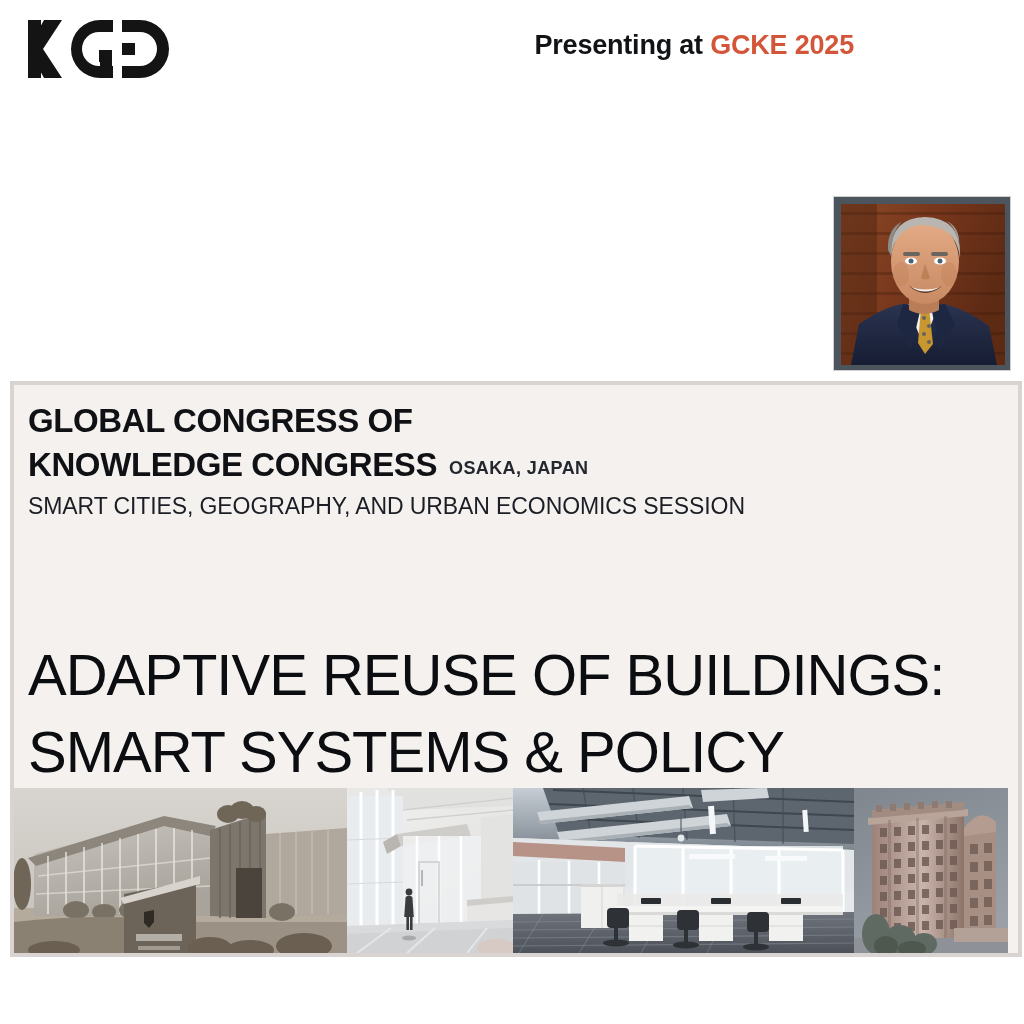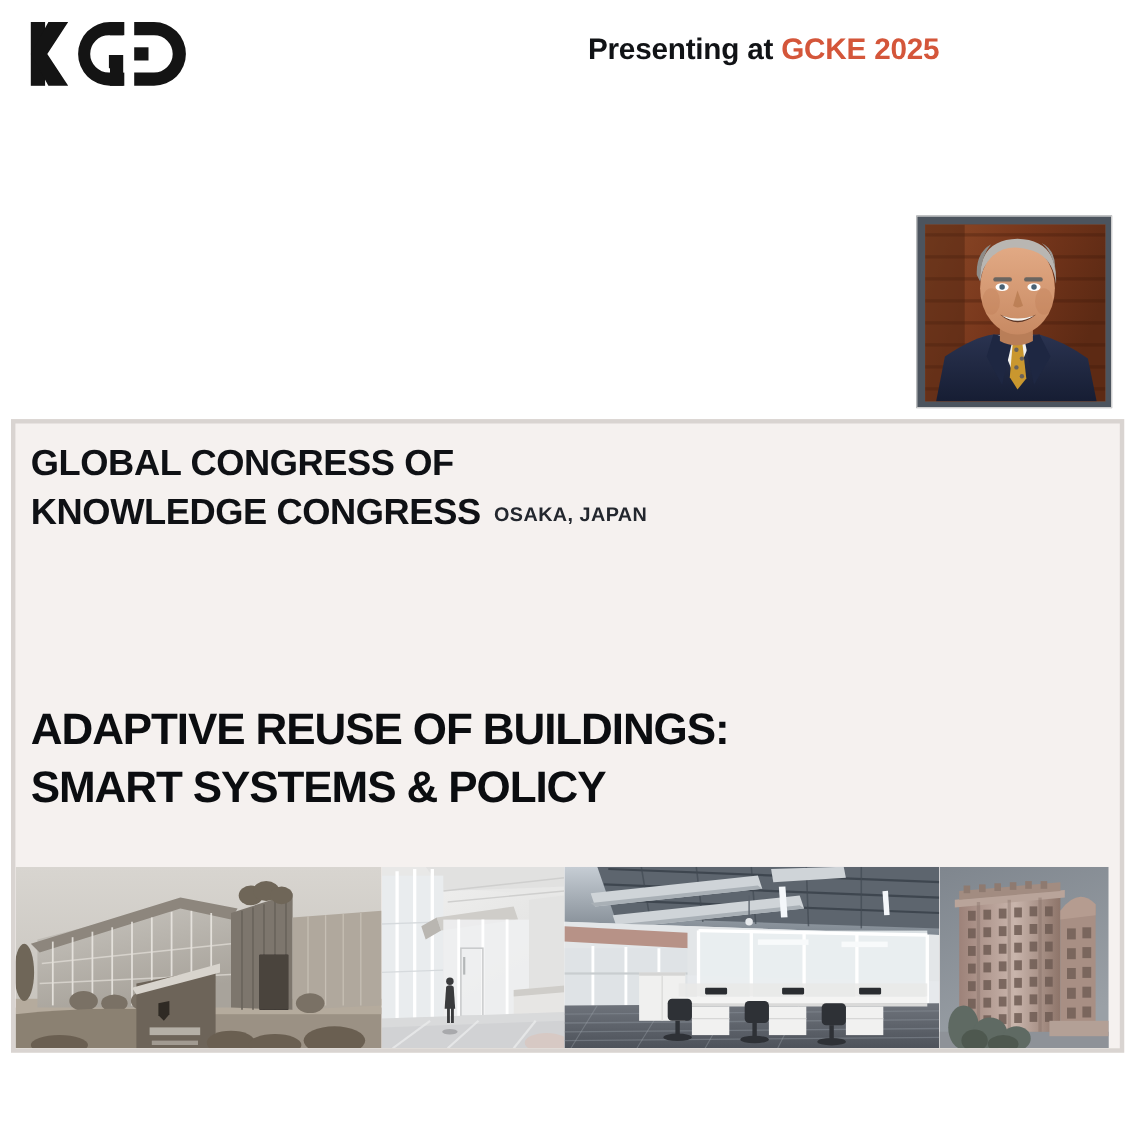--- a/index.html
+++ b/index.html
@@ -105,22 +105,22 @@
     font-weight: normal;
     letter-spacing: -0.1px;
     color: #1b1f25;
     white-space: nowrap;
   }
 
   .main-title {
     position: absolute;
     left: 14px;
     top: 252px;
-    font-size: 40px;
-    font-weight: bold;
+    font-size: 58px;
+    font-weight: normal;
     letter-spacing: -1px;
     line-height: 1.32;
     color: #0b0d10;
     white-space: nowrap;
   }
   .main-title span { display: block; }
 
   
   .strip {
     position: absolute;
@@ -237,20 +237,21 @@
       <ellipse cx="108" cy="70" rx="8" ry="12" fill="#b8754c" opacity="0.25"></ellipse>
     </svg>
   </div>
 </div>
 
 <div class="card">
 
   <div class="card-pad">
     <div class="congress-line">GLOBAL CONGRESS OF</div>
     <div class="congress-line second"><span>KNOWLEDGE CONGRESS</span><span class="city">OSAKA, JAPAN</span></div>
+    <div class="session-line">SMART CITIES, GEOGRAPHY, AND URBAN ECONOMICS SESSION</div>
   </div>
 
   <div class="main-title">
     <span>ADAPTIVE REUSE OF BUILDINGS:</span>
     <span>SMART SYSTEMS &amp; POLICY</span>
   </div>
 
   <div class="strip">
 
     <div class="shot shot1">

